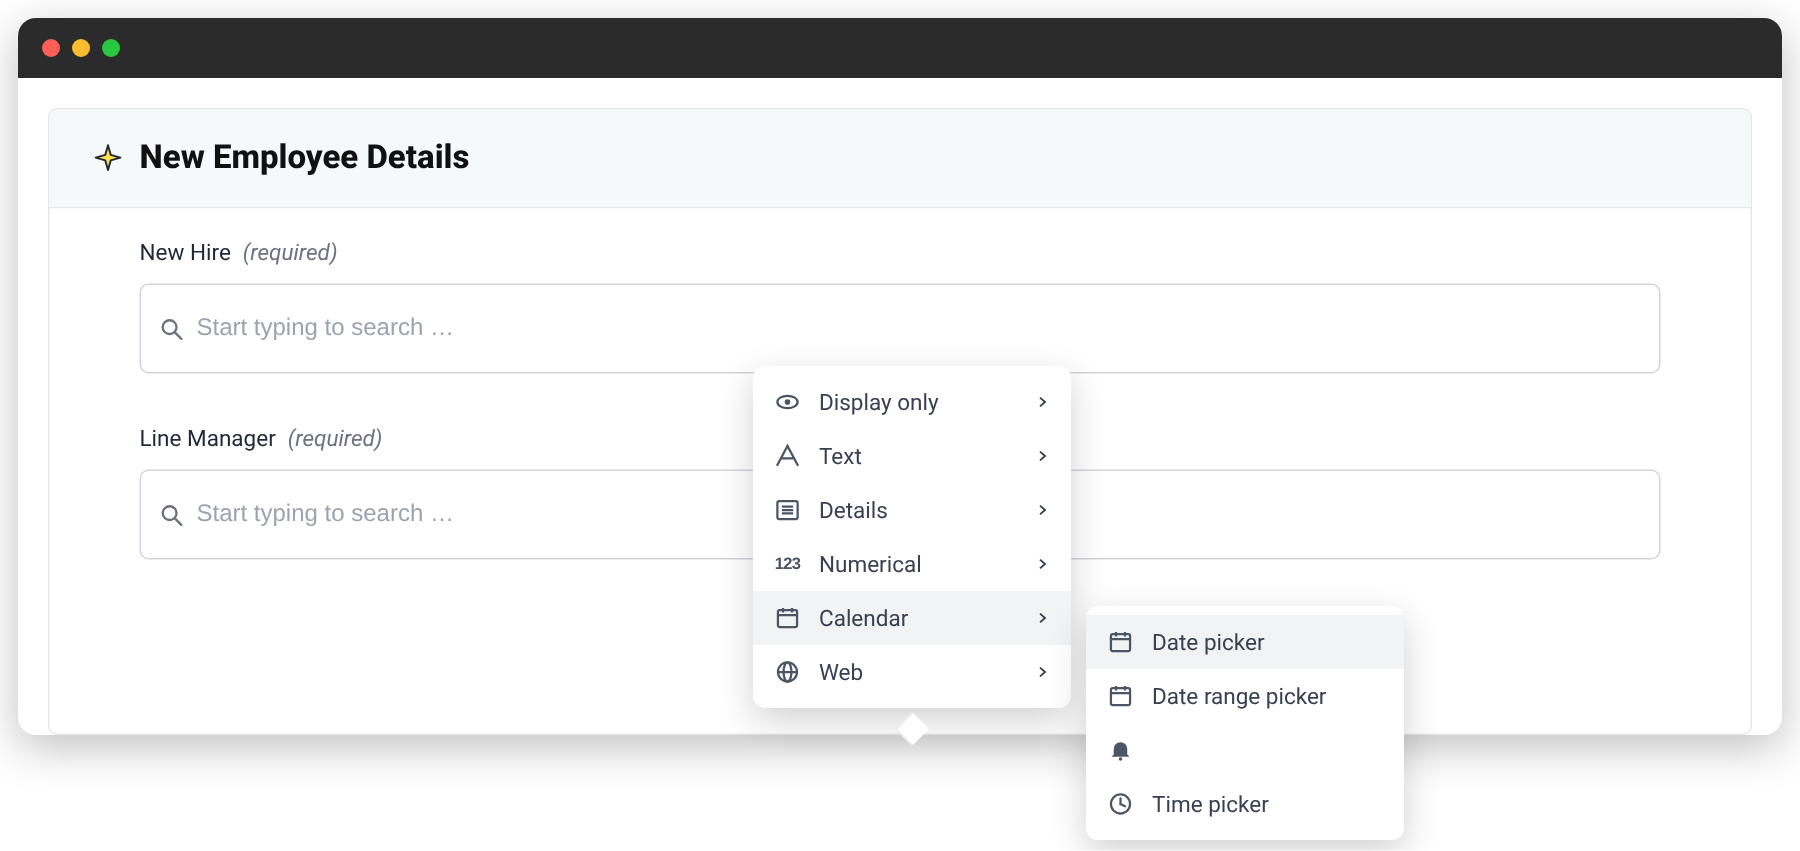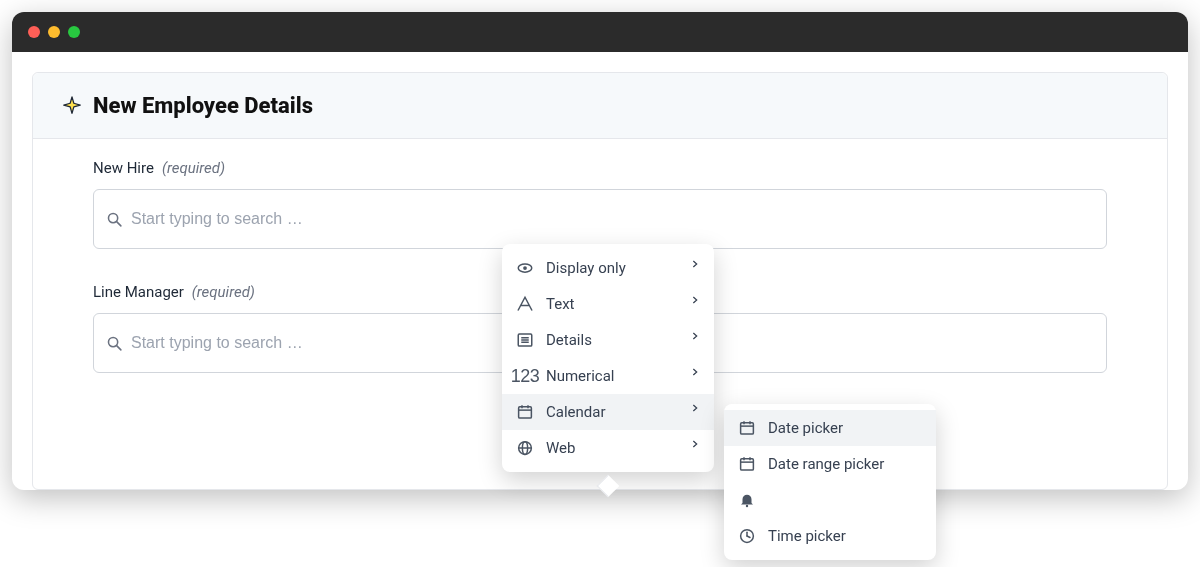--- a/index.html
+++ b/index.html
@@ -140,21 +140,21 @@
       position: absolute;
       width: 212px;
       background: #fff;
       border-radius: 8px;
       box-shadow: 0 8px 24px rgba(0,0,0,0.18);
       z-index: 25;
       padding: 6px 0;
     }
     .menu-item {
       display: flex;
-      align-items: flex-start;
+      align-items: center;
       padding: 9px 14px;
       gap: 12px;
       font-size: 15px;
       color: #374151;
       cursor: pointer;
       position: relative;
     }
     .menu-item.hover {
       background: #f1f3f5;
     }
@@ -162,22 +162,22 @@
       width: 18px; height: 18px; flex-shrink: 0;
       display: flex; align-items: center; justify-content: center;
       color: #4b5563;
     }
     .menu-label { flex: 1; }
     .chev {
       width: 10px; height: 10px;
       color: #6b7280;
     }
     .num123 {
-      font-size: 18px;
-      font-weight: 400;
+      font-size: 11px;
+      font-weight: 700;
       letter-spacing: -0.5px;
       font-family: Arial, sans-serif;
     }
   </style>
 </head>
 <body>
 
 <div class="window">
   <div class="titlebar">
     <div class="traffic-dot dot-red"></div>

